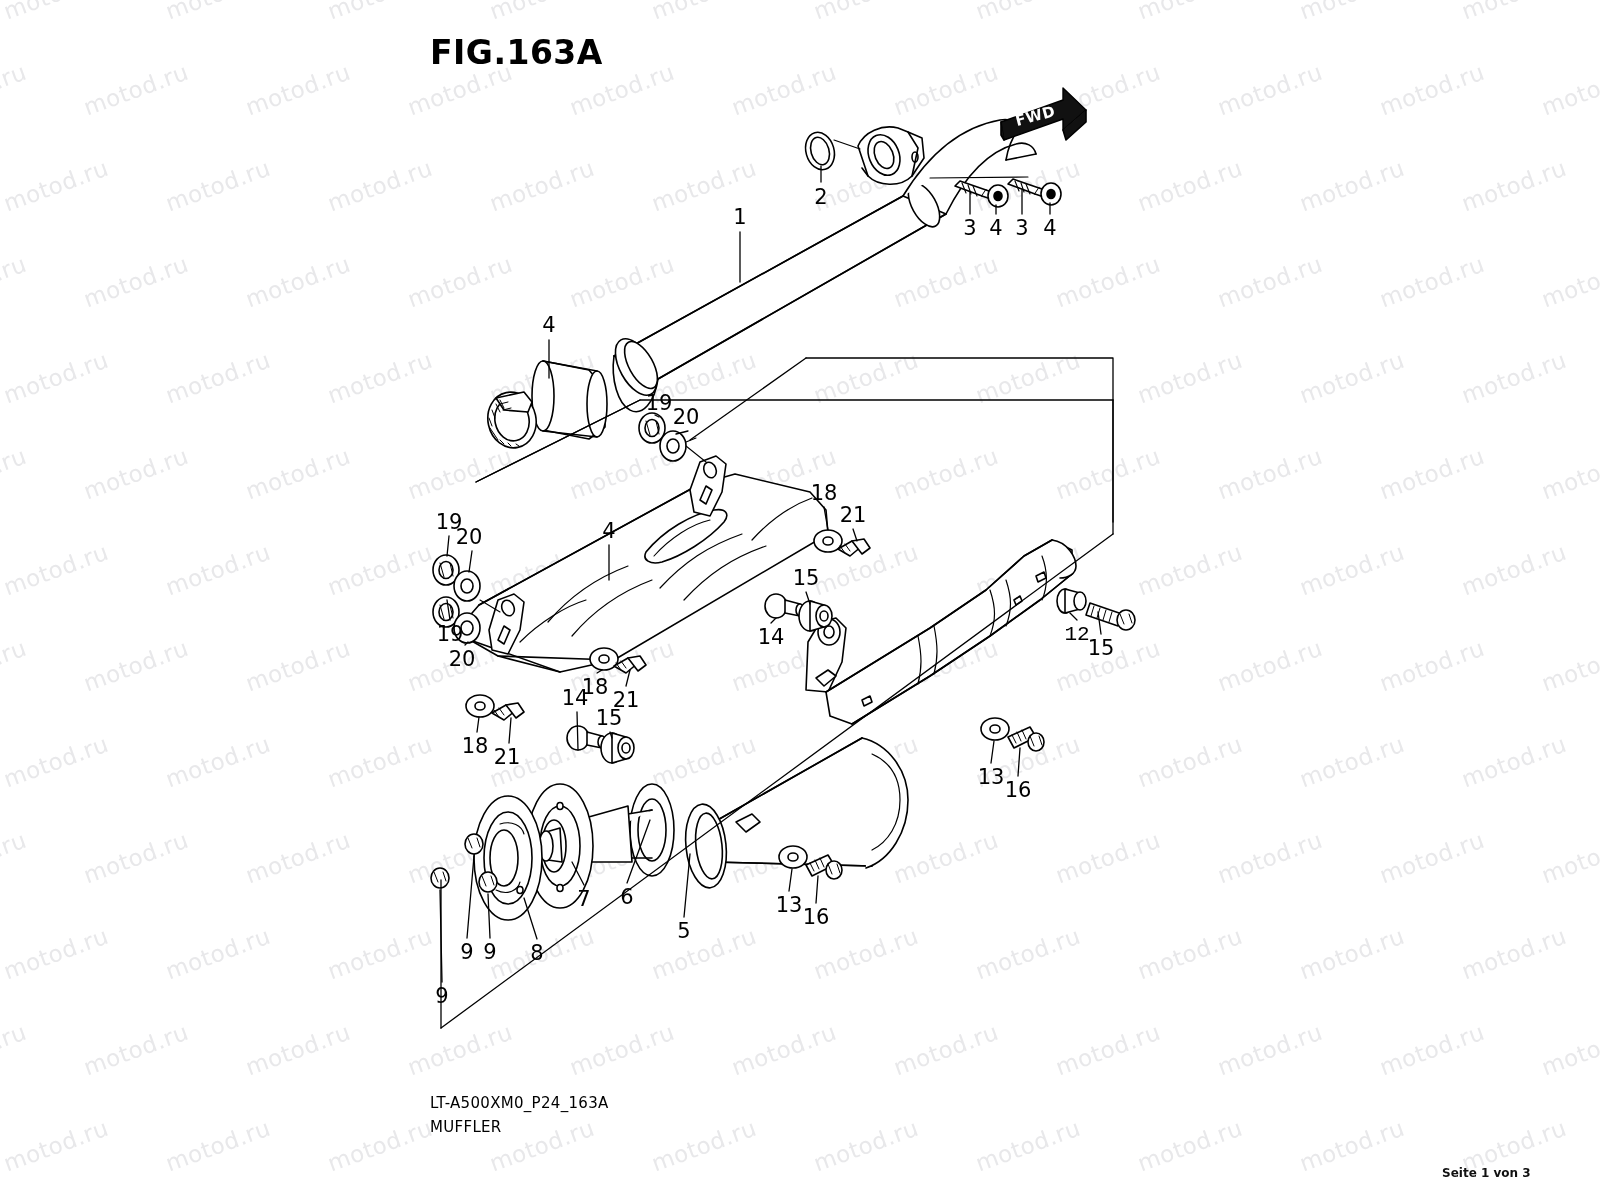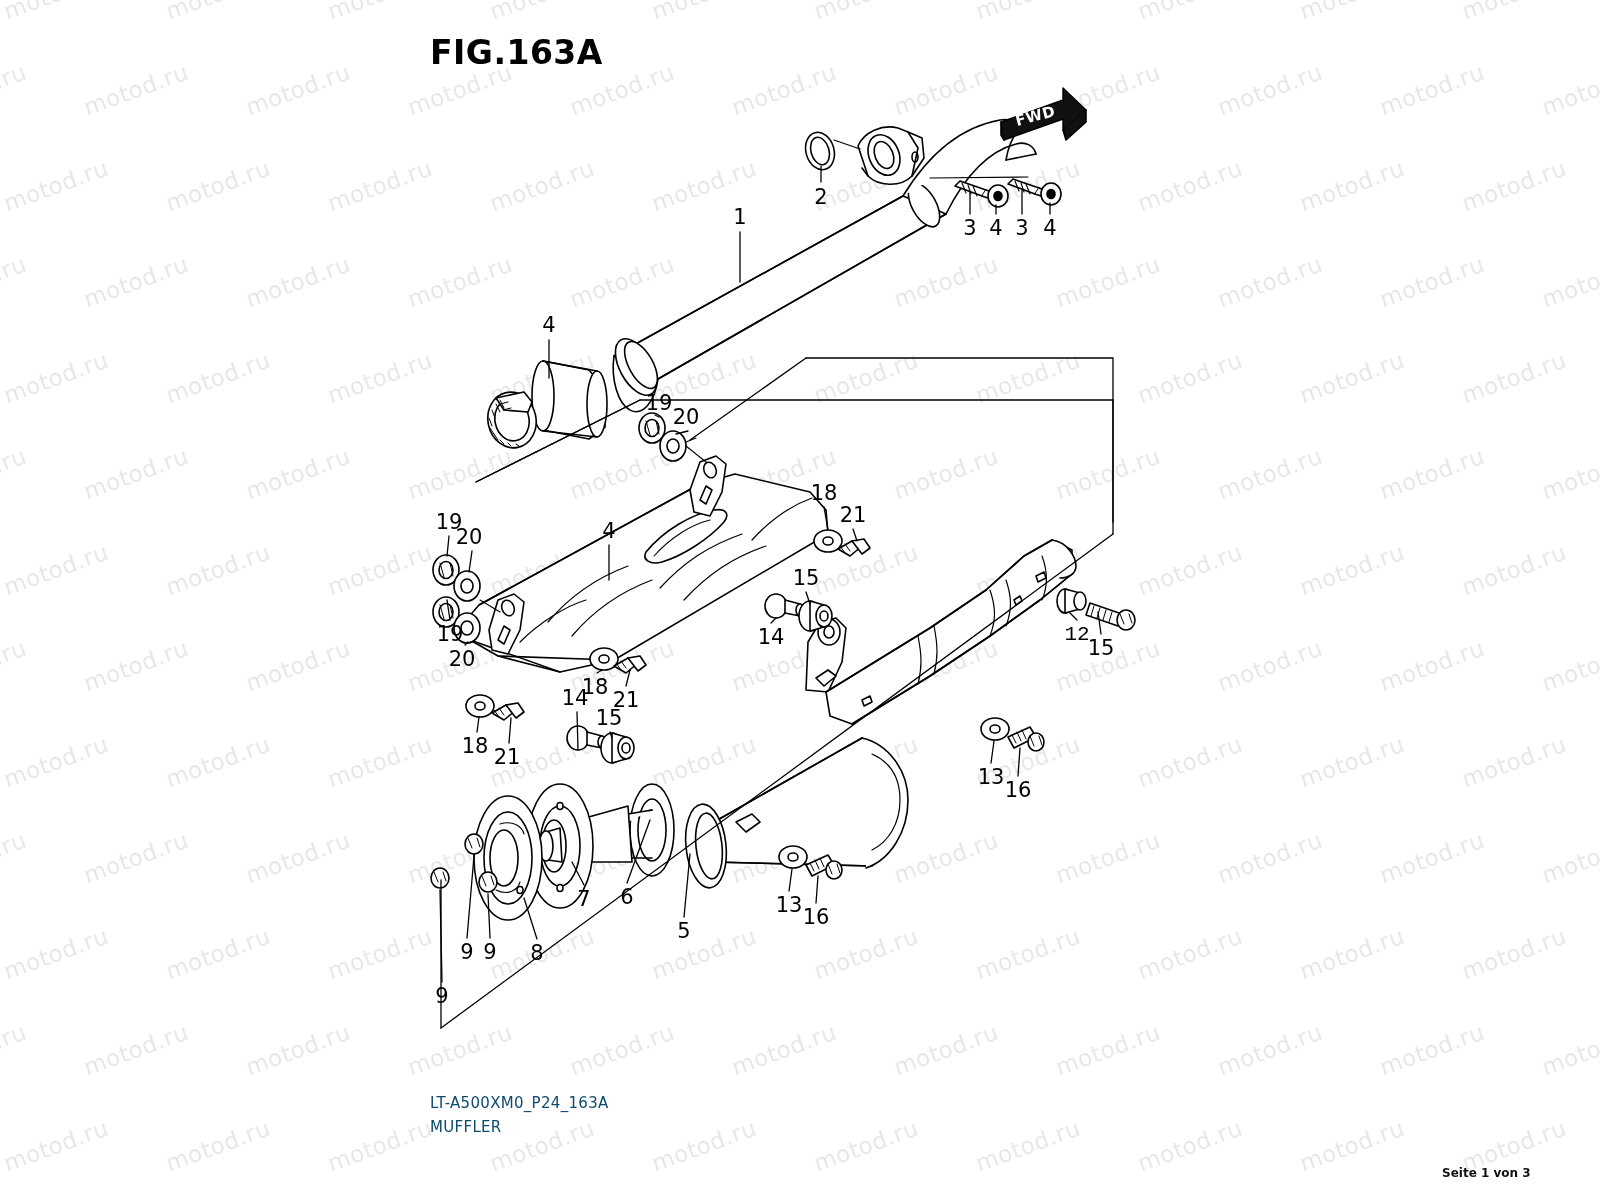--- a/index.html
+++ b/index.html
@@ -58,21 +58,21 @@
     font-size: 33px;
     font-weight: bold;
     letter-spacing: 0.5px;
     color: #000;
     z-index: 20;
   }
   .caption {
     position: absolute;
     font-family: "DejaVu Sans", sans-serif;
     font-size: 15px;
-    color: #0c4a6e;
+    color: #000000;
     z-index: 20;
     letter-spacing: 0.3px;
   }
   #caption-code { left: 430px; top: 1094px; }
   #caption-name { left: 430px; top: 1118px; }
   #page-indicator {
     position: absolute;
     left: 1442px;
     top: 1166px;
     font-family: "DejaVu Sans", sans-serif;

